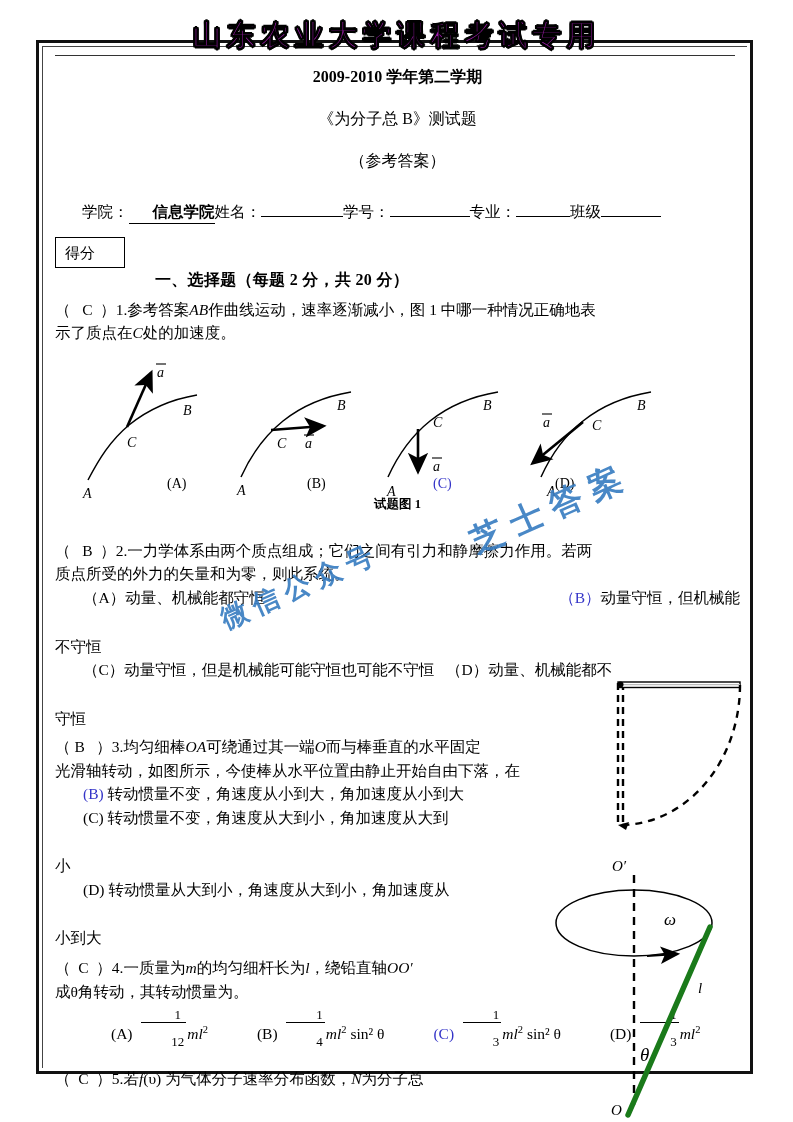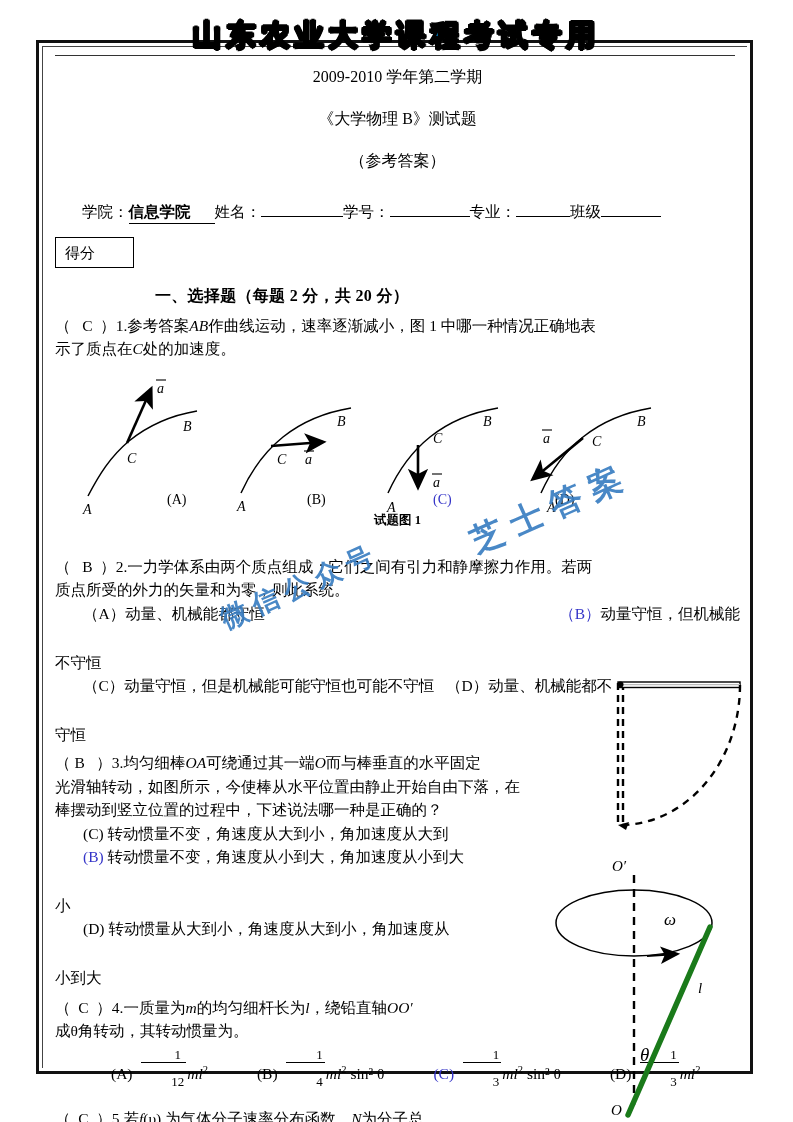--- a/index.html
+++ b/index.html
@@ -14,23 +14,23 @@
     overflow: hidden;
   }
 
   
   #banner-title {
     position: absolute;
     top: 16px; left: 0; width: 793px;
     text-align: center;
     font-family: "DejaVu Sans", "Liberation Sans", sans-serif;
     font-size: 29px;
-    font-weight: bold;
+    font-weight: normal;
     letter-spacing: 5px;
-    color: #0369a1;
+    color: #a21caf;
     -webkit-text-stroke: 1.6px #000;
     text-shadow:
       -1.4px -1.4px 0 #000, 1.4px -1.4px 0 #000,
       -1.4px  1.4px 0 #000, 1.4px  1.4px 0 #000,
        0 -1.6px 0 #000, 0 1.6px 0 #000,
       -1.6px 0 0 #000, 1.6px 0 0 #000;
     z-index: 6;
   }
 
   
@@ -60,54 +60,53 @@
   #content {
     position: absolute;
     left: 55px; top: 58px;
     width: 685px; height: 1010px;
     font-size: 15.5px;
     line-height: 1.52;
   }
 
   .center { text-align: center; }
   .head-line { font-size: 16px; margin: 0; padding: 0; }
-  .hl1 { margin-top: 7px; }
+  .hl1 { margin-top: 7px; font-weight: bold; }
   .hl2 { margin-top: 18px; }
   .hl3 { margin-top: 17px; }
 
   
   #info-line {
     margin-top: 27px;
     padding-left: 27px;
     font-size: 15.5px;
     white-space: nowrap;
   }
   .fillbox {
     display: inline-block;
     border-bottom: 1.1px solid #000;
-    text-align: left;
+    text-align: right;
     vertical-align: baseline;
   }
   .fillbox.filled { font-weight: bold; }
 
   
   #score-box {
     margin-top: 13px;
     margin-left: 0px;
-    width: 79px; height: 31px;
+    width: 70px; height: 31px;
     border: 1.2px solid #000;
     box-sizing: border-box;
     display: flex; align-items: center;
     padding-left: 9px;
     font-size: 15px;
   }
 
   
   #section-1-heading {
-    margin-top: 16px;
     padding-left: 100px;
     font-weight: bold;
     font-size: 16px;
     letter-spacing: 0.3px;
   }
 
   
   .q { margin-top: 5px; text-indent: 0; }
   .q-body { text-align: justify; }
   .opt { text-indent: 28px; }
@@ -195,21 +194,21 @@
 
 <div id="banner-title">山东农业大学课程考试专用</div>
 
 <div id="page-frame"></div>
 <div id="page-frame-inner"></div>
 <div id="page-frame-inner-rule"></div>
 
 <div id="content">
 
   <div class="head-line center hl1">2009-2010 学年第二学期</div>
-  <div class="head-line center hl2">《大学物理 B》测试题</div>
+  <div class="head-line center hl2">《为分子总 B》测试题</div>
   <div class="head-line center hl3">（参考答案）</div>
 
   <div id="info-line">
     <span>学院：</span><span class="fillbox filled" style="min-width:86px">信息学院</span><span>姓名：</span><span class="fillbox" style="min-width:82px"></span><span>学号：</span><span class="fillbox" style="min-width:80px"></span><span>专业：</span><span class="fillbox" style="min-width:54px"></span><span>班级</span><span class="fillbox" style="min-width:60px"></span>
   </div>
 
   <div id="score-box">
     <span>得分</span>
   </div>
 
@@ -286,24 +285,23 @@
     <span><span>（A）</span><span>动量、机械能都守恒</span></span>
     <span><span class="ans">（B）</span><span>动量守恒，但机械能</span></span>
   </div>
   <div class="opt-plain">不守恒</div>
   <div class="opt" style="white-space:nowrap"><span>（C）</span><span>动量守恒，但是机械能可能守恒也可能不守恒</span>&nbsp;&nbsp;&nbsp;<span>（D）</span><span>动量、机械能都不</span></div>
   <div class="opt-plain">守恒</div>
 
   <div class="q q-body narrow">
     （&nbsp;<span>B</span>&nbsp;&nbsp;&nbsp;）<span>3.</span><span>均匀细棒</span><span class="ital">OA</span><span>可绕通过其一端</span><span class="ital">O</span><span>而与棒垂直的水平固定</span><br>
     <span>光滑轴转动，如图所示，今使棒从水平位置由静止开始自由下落，在</span><br>
-    <span>棒摆动到竖立位置的过程中，下述说法哪一种是正确的？</span>
-  </div>
+  </div>
+  <div class="opt" style="white-space:nowrap"><span class="ans">(B)</span> <span>转动惯量不变，角速度从小到大，角加速度从小到大</span></div>
   <div class="opt" style="white-space:nowrap"><span>(C)</span> <span>转动惯量不变，角速度从大到小，角加速度从大到</span></div>
-  <div class="opt" style="white-space:nowrap"><span class="ans">(B)</span> <span>转动惯量不变，角速度从小到大，角加速度从小到大</span></div>
   <div class="opt-plain">小</div>
   <div class="opt" style="white-space:nowrap"><span>(D)</span> <span>转动惯量从大到小，角速度从大到小，角加速度从</span></div>
   <div class="opt-plain">小到大</div>
 
   <div class="q q-body narrow-2">
     （&nbsp;&nbsp;<span>C</span>&nbsp;&nbsp;）<span>4.</span><span>一质量为</span><span class="ital">m</span><span>的均匀细杆长为</span><span class="ital">l</span><span>，绕铅直轴</span><span class="ital">OO′</span><br>
     <span>成θ角转动，其转动惯量为。</span>
   </div>
   <div class="opt" style="white-space:nowrap;margin-top:5px">
     <span class="mathitem"><span>(A)</span>&nbsp;&nbsp;<span class="frac"><span class="num">1</span><span class="den">12</span></span><span class="mi">ml</span><sup>2</sup></span>

